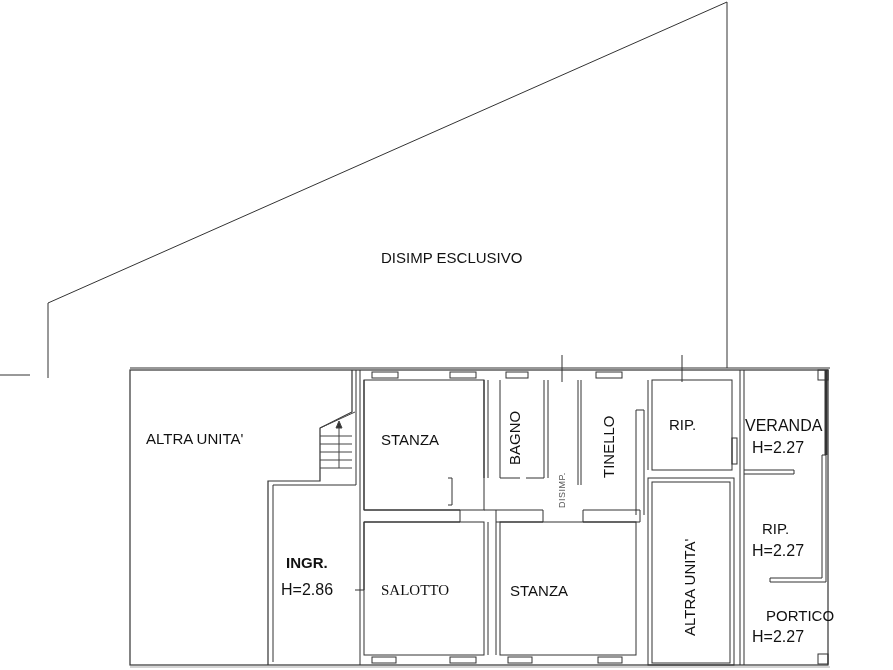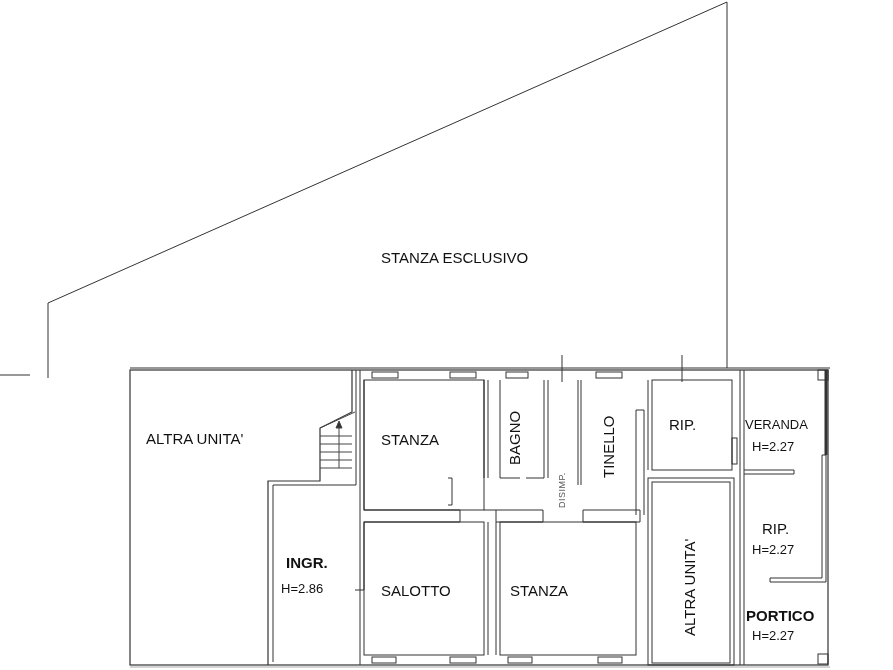--- a/index.html
+++ b/index.html
@@ -1,19 +1,19 @@
 <!DOCTYPE html>
 <html><head>
   <meta charset="utf-8">
   <style>
     html, body { margin: 0; padding: 0; background: #ffffff; }
     body { width: 893px; height: 670px; overflow: hidden; position: relative; font-family: "Liberation Sans", sans-serif; }
     svg { position: absolute; left: 0; top: 0; }
     .lbl { position: absolute; color: #111; font-family: "Liberation Sans", sans-serif; font-size: 15px; white-space: nowrap; line-height: 1; }
-    .lbl.sm { font-size: 13px; }
+    .lbl.sm { font-size: 16px; }
     .lbl.xs { font-size: 9px; color: #555; letter-spacing: 0.5px; }
     .vert { transform-origin: 0 0; transform: rotate(-90deg); }
   </style>
 </head>
 <body>
 
 <svg width="893" height="670" viewBox="0 0 893 670" xmlns="http://www.w3.org/2000/svg">
   <g fill="none" stroke="#333" stroke-width="1">
 
     <polyline points="48,378 48,303 727,2 727,368"></polyline>
@@ -89,30 +89,30 @@
     <line x1="740" y1="370" x2="740" y2="665"></line>
     <line x1="744" y1="370" x2="744" y2="665"></line>
     <line x1="826" y1="370" x2="826" y2="455" stroke-width="3"></line>
     <rect x="818" y="370" width="10" height="10"></rect>
     <polyline points="744,470 794,470 794,474 744,474"></polyline>
     <polyline points="770,578 822,578 822,455 826,455 826,582 770,582 770,578"></polyline>
     <rect x="818" y="654" width="10" height="10"></rect>
   </g>
 </svg>
 
-<div class="lbl" style="left:381px; top:250px;">STANZA ESCLUSIVO</div>
+<div class="lbl" style="left:381px; top:250px;">DISIMP ESCLUSIVO</div>
 <div class="lbl" style="left:146px; top:431px;">ALTRA UNITA'</div>
 <div class="lbl" style="left:381px; top:432px;">STANZA</div>
 <div class="lbl vert" style="left:507px; top:465px;">BAGNO</div>
 <div class="lbl xs vert" style="left:558px; top:508px;">DISIMP.</div>
 <div class="lbl vert" style="left:601px; top:478px;">TINELLO</div>
 <div class="lbl" style="left:669px; top:417px;">RIP.</div>
 <div class="lbl sm" style="left:745px; top:418px;">VERANDA</div>
 <div class="lbl sm" style="left:752px; top:440px;">H=2.27</div>
 <div class="lbl" style="left:286px; top:555px;font-weight:bold;">INGR.</div>
 <div class="lbl sm" style="left:281px; top:582px;text-align:center;">H=2.86</div>
-<div class="lbl" style="left:381px; top:583px;">SALOTTO</div>
+<div class="lbl" style="left:381px; top:583px;font-family:Liberation Serif, serif;">SALOTTO</div>
 <div class="lbl" style="left:510px; top:583px;">STANZA</div>
 <div class="lbl vert" style="left:682px; top:636px;">ALTRA UNITA'</div>
 <div class="lbl" style="left:762px; top:521px;">RIP.</div>
 <div class="lbl sm" style="left:752px; top:543px;">H=2.27</div>
-<div class="lbl" style="left:746px; top:608px;font-weight:bold;">PORTICO</div>
+<div class="lbl" style="left:766px; top:608px;">PORTICO</div>
 <div class="lbl sm" style="left:752px; top:629px;">H=2.27</div>
 
 </body></html>

